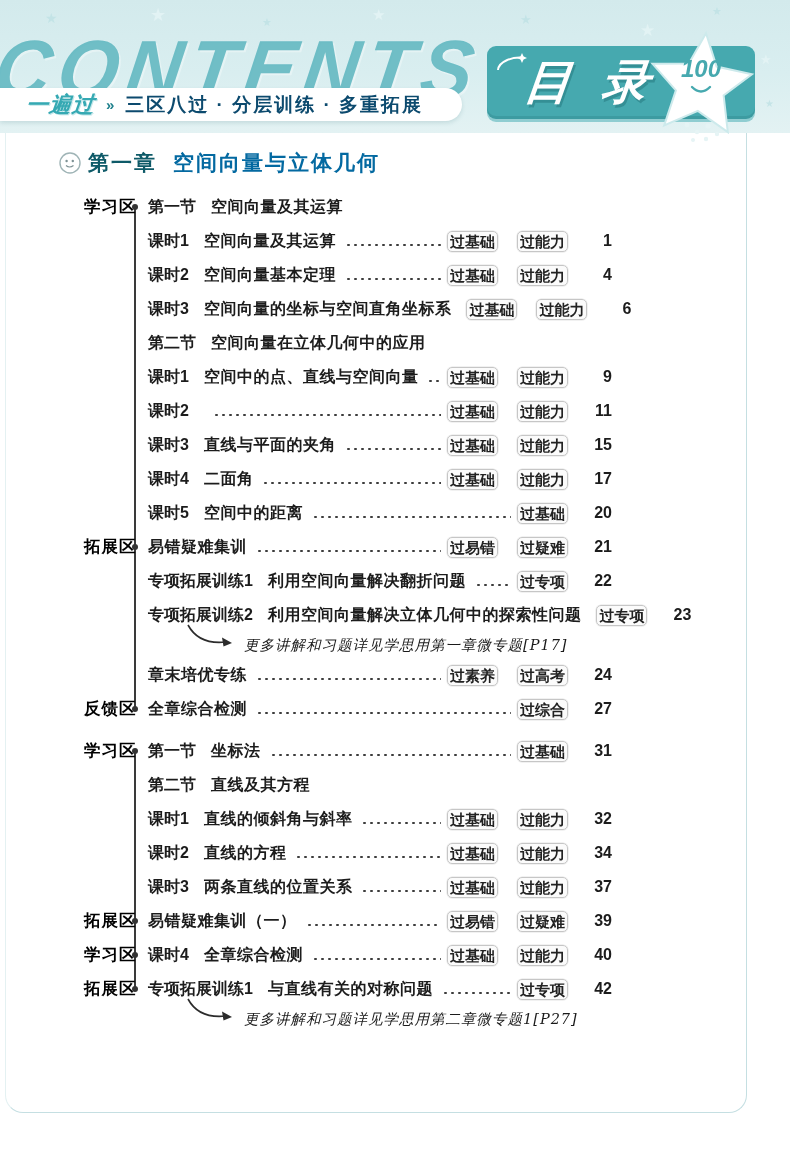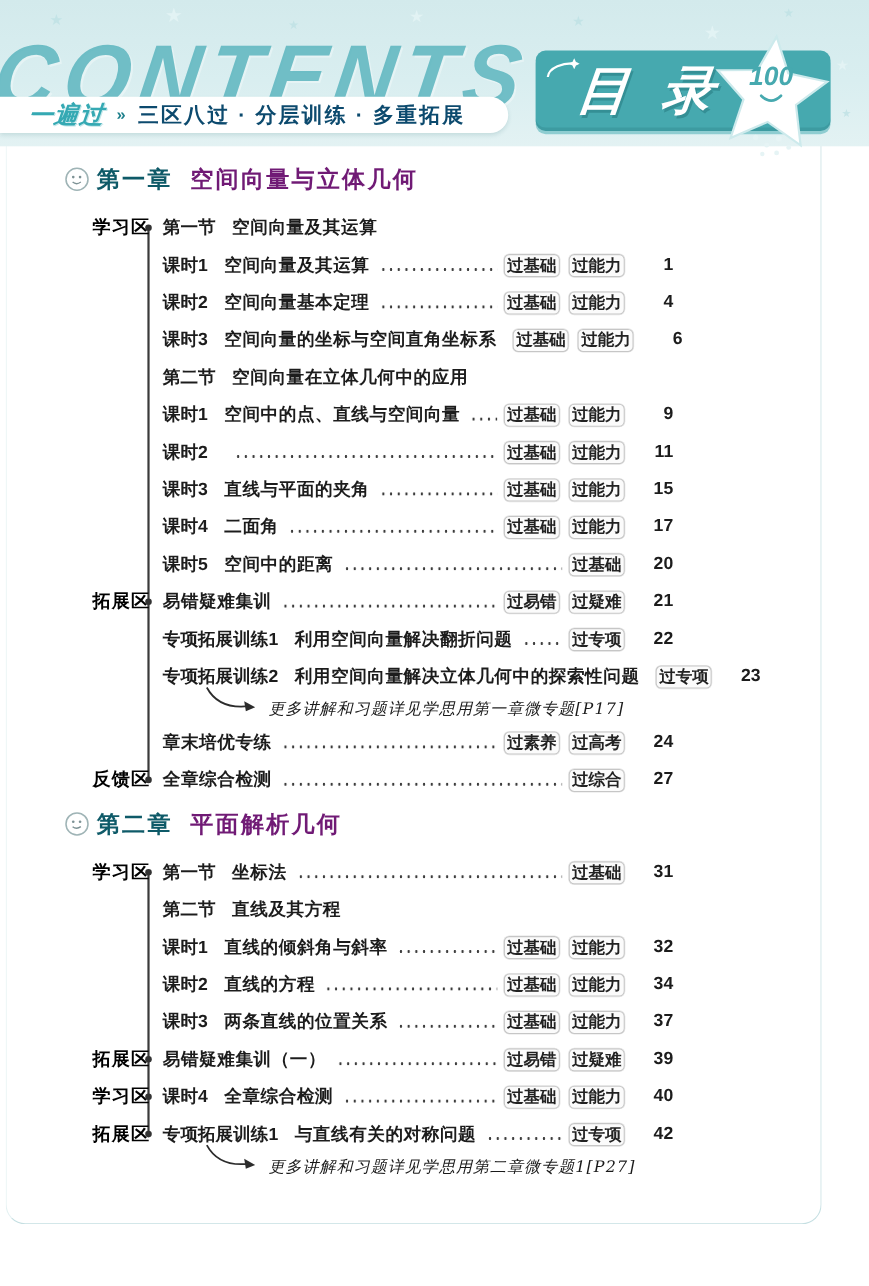--- a/index.html
+++ b/index.html
@@ -63,21 +63,21 @@
 
   
   .page-body { position:absolute; top:133px; left:0; width:700px; z-index:2; padding-top:15px; }
 
   .chapter { position:relative; margin-right:88px; padding-left:148px; }
   .chapter + .chapter { margin-top:8px; }
 
   .ch-title { display:flex; align-items:center; margin:0 0 12px -90px; height:30px; }
   .ch-icon { width:24px; height:24px; margin-right:6px; flex:0 0 auto; }
   .ch-num  { font-size:21px; font-weight:bold; color:#0e5a68; letter-spacing:2px; }
-  .ch-name { font-size:21px; font-weight:bold; color:#701a75; letter-spacing:2px; margin-left:16px; }
+  .ch-name { font-size:21px; font-weight:bold; color:#0369a1; letter-spacing:2px; margin-left:16px; }
 
   .rows { position:relative; }
   .vline { position:absolute; left:-14px; width:1.6px; background:#3a3a3a; z-index:0; }
 
   .row { position:relative; height:34px; display:flex; align-items:center; font-size:16px; font-weight:600; }
   .row.bold { font-weight:700; }
   .zone {
     position:absolute; left:-64px; top:50%; transform:translateY(-50%);
     width:58px; font-size:16.5px; font-weight:700; color:#000000; white-space:nowrap;
     letter-spacing:1px;
@@ -85,21 +85,21 @@
   .bullet {
     position:absolute; left:-16.2px; top:50%; transform:translateY(-50%);
     width:6px; height:6px; border-radius:50%; background:#333;
   }
   .prefix { margin-right:15px; white-space:nowrap; }
   .rtitle { white-space:nowrap; letter-spacing:.5px; }
   .dots {
     flex:1; align-self:center; height:6px; margin:8px 6px 0 9px;
     background:radial-gradient(circle,#3c3c3c 1.05px,transparent 1.35px) repeat-x left center/7px 6px;
   }
-  .tags { display:flex; gap:8px; flex:0 0 auto; }
+  .tags { display:flex; gap:19px; flex:0 0 auto; }
   .tag {
     border:1px solid #c6c6c6; border-radius:5px; padding:0 2px;
     font-size:15px; line-height:19px; color:#222; font-weight:600;
     background:rgba(250,250,250,.7); white-space:nowrap;
     box-shadow:0 0 0 .5px #e4e4e4;
   }
   .page-num { min-width:32px; text-align:right; margin-left:12px; font-size:16px; font-weight:600; }
 
   .note-row { position:relative; height:26px; }
   .note-arrow { position:absolute; left:34px; top:-9px; }
@@ -342,30 +342,20 @@
     <span class="dots"></span>
     <span class="tags">
               <span class="tag">过综合</span>
             </span>
     <span class="page-num">27</span>
   </div>
 </div>
   </section>
 
   <section class="chapter">
-    <div class="ch-title">
-      <svg class="ch-icon" viewBox="0 0 24 24">
-        <circle cx="12" cy="12" r="10" fill="#ffffff" stroke="#9fb4b6" stroke-width="1.4"></circle>
-        <circle cx="8.6" cy="10" r="1.2" fill="#7d9295"></circle>
-        <circle cx="14.8" cy="10" r="1.2" fill="#7d9295"></circle>
-        <path d="M8,14.5 Q11.5,17.5 15.5,14.5" fill="none" stroke="#7d9295" stroke-width="1.2"></path>
-      </svg>
-      <span class="ch-num">第二章</span>
-      <span class="ch-name">平面解析几何</span>
-    </div>
     <div class="rows">
       <div class="vline" style="top: 17px; height: 238px;"></div>
 
   <div class="row zoned bold">
     <span class="zone">学习区</span>
     <span class="bullet"></span>
     <span class="prefix">第一节</span>
     <span class="rtitle">坐标法</span>
     <span class="dots"></span>
     <span class="tags">

